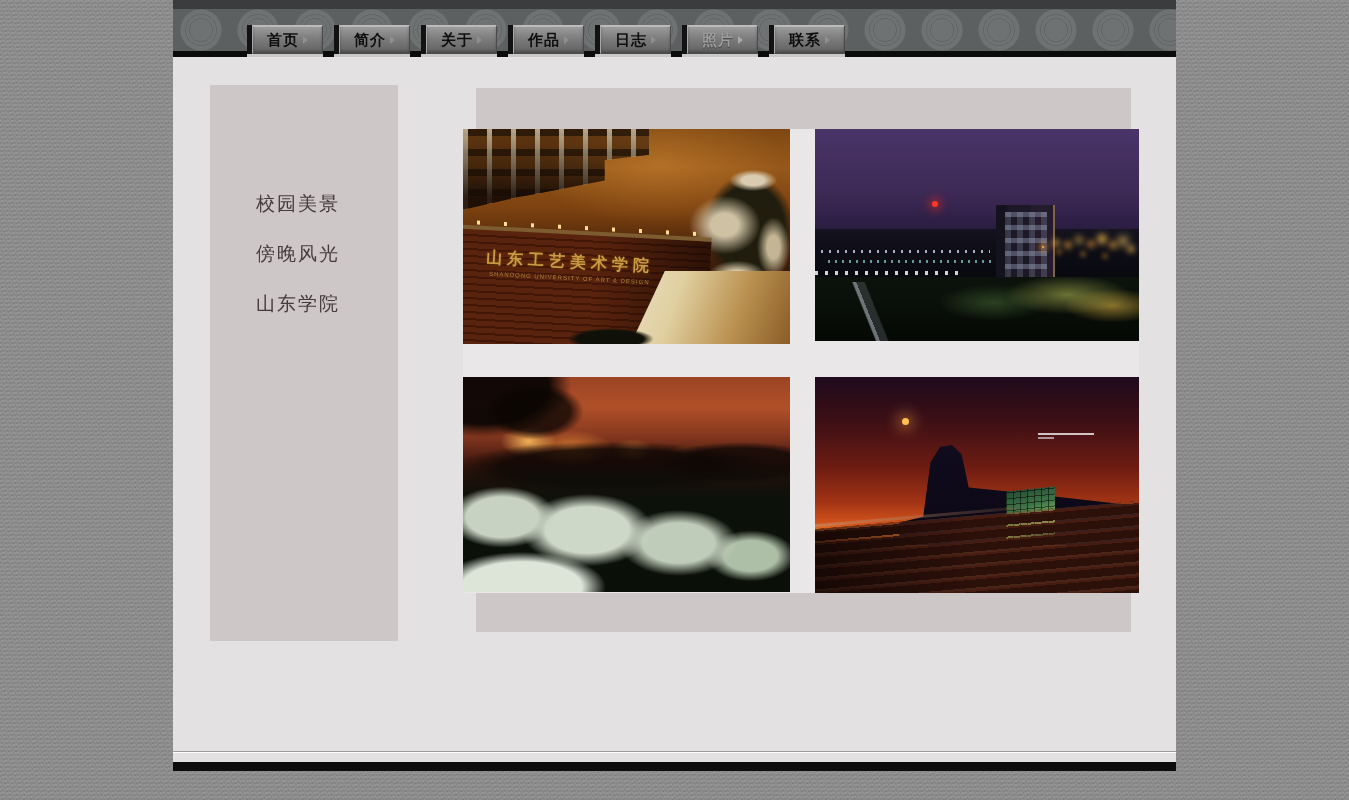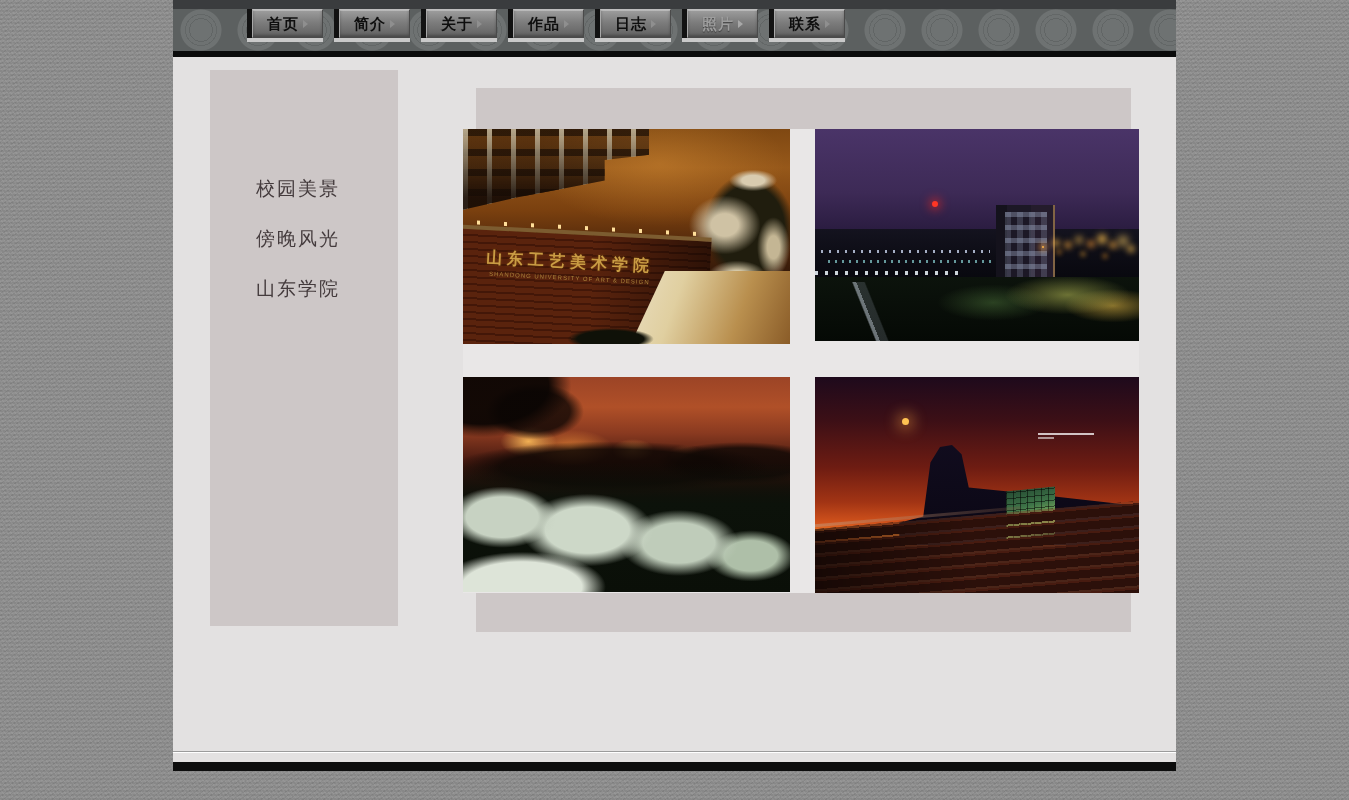--- a/index.html
+++ b/index.html
@@ -15,39 +15,39 @@
   .page{ width:1003px; margin:0 auto; position:relative; }
 
   
   .topbar{ height:9px; background:#3a3c3e; }
   .nav{
     height:42px; background-color:#5c6060;
     background-image:radial-gradient(circle at 28px 21px,
       #6e7272 0 11px, #616565 11px 12px, #6e7272 12px 15px, #636767 15px 16px, #6e7272 16px 20px, rgba(0,0,0,0) 21px);
     background-size:57px 42px; background-repeat:repeat-x;
   }
-  .nav-row{ display:flex; padding:0 0 0 74px; }
+  .nav-row{ display:flex; padding:16px 0 0 74px; }
   .nav-btn{ position:relative; display:flex; width:76px; height:29px; margin-right:11px; cursor:pointer; }
   .nav-tick{ width:5px; height:29px; background:#121212; }
   .nav-body{
     flex:1; display:flex; align-items:center; justify-content:center; gap:4px;
     background:linear-gradient(180deg,#9e9e9e 0%,#7d7d7d 45%,#616161 100%);
     border:1px solid #4a4a4a; border-top-color:#bdbdbd; border-left-color:#a8a8a8;
     box-shadow:inset 0 1px 0 rgba(255,255,255,.3), inset 0 -2px 3px rgba(0,0,0,.25);
   }
   .nav-btn::after{ content:''; position:absolute; left:0; right:0; bottom:-4px; height:4px; background:#c9c9c9; }
   .nav-label{ font-size:15px; font-weight:bold; color:#0e0e0e; letter-spacing:1px; line-height:1; }
   .arrow-icon{ width:0; height:0; border-left:5px solid #8f8f8f; border-top:4px solid transparent; border-bottom:4px solid transparent; }
   .nav-btn.current .nav-label{ color:#9d9d9d; text-shadow:0 1px 1px rgba(0,0,0,.45); }
   .nav-btn.current .arrow-icon{ border-left-color:#a8a8a8; }
   .navline{ height:6px; background:#0b0b0b; }
 
   
   .main{ position:relative; height:705px; background:#e3e1e1; }
-  .sidebar{ position:absolute; left:37px; top:13px; width:188px; height:556px; background:#cdc7c7; }
+  .sidebar{ position:absolute; left:37px; top:28px; width:188px; height:556px; background:#cdc7c7; }
   .side-links{ list-style:none; padding:108px 0 0 46px; }
   .side-link{ font-size:19px; color:#443b3d; letter-spacing:2px; margin-bottom:29px; line-height:21px; cursor:pointer; }
 
   .panel{ position:absolute; left:303px; top:31px; width:655px; height:544px; background:#cdc7c7; }
   .grid{ position:absolute; left:290px; top:72px; width:676px; height:464px; background:#e9e7e7; }
   .photo{ position:absolute; overflow:hidden; cursor:pointer; }
   .p1{ left:0; top:0; width:327px; height:215px; }
   .p2{ left:352px; top:0; width:324px; height:212px; }
   .p3{ left:0; top:248px; width:327px; height:215px; }
   .p4{ left:352px; top:248px; width:324px; height:216px; }

